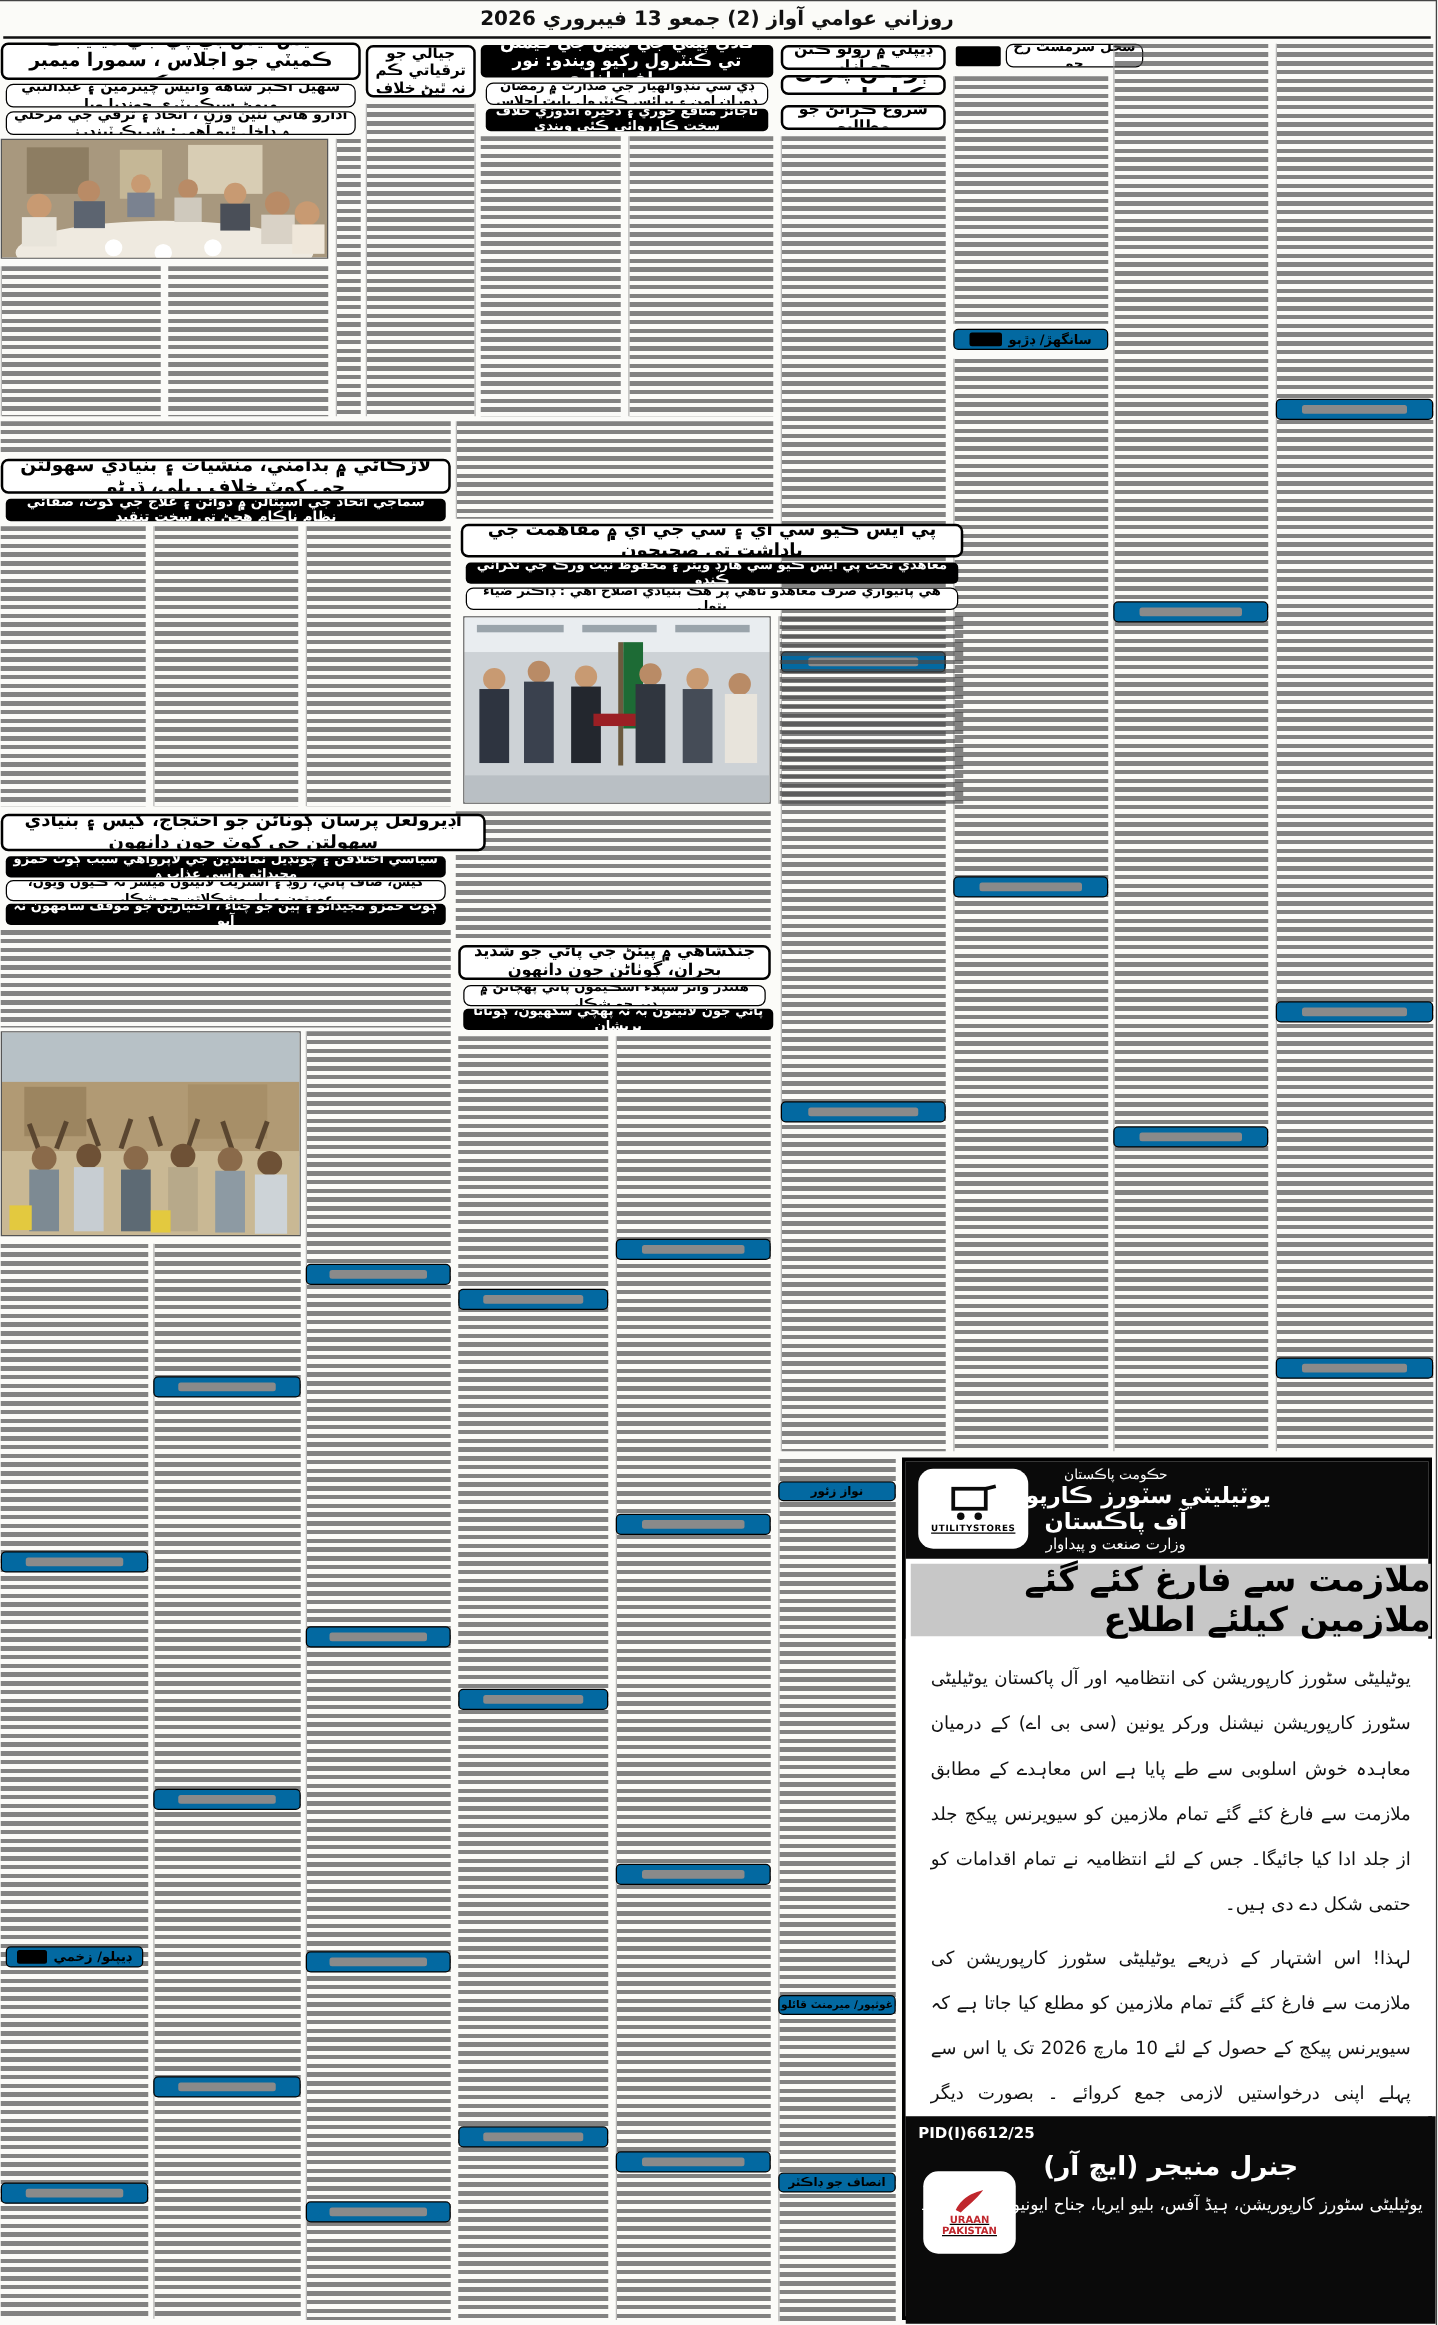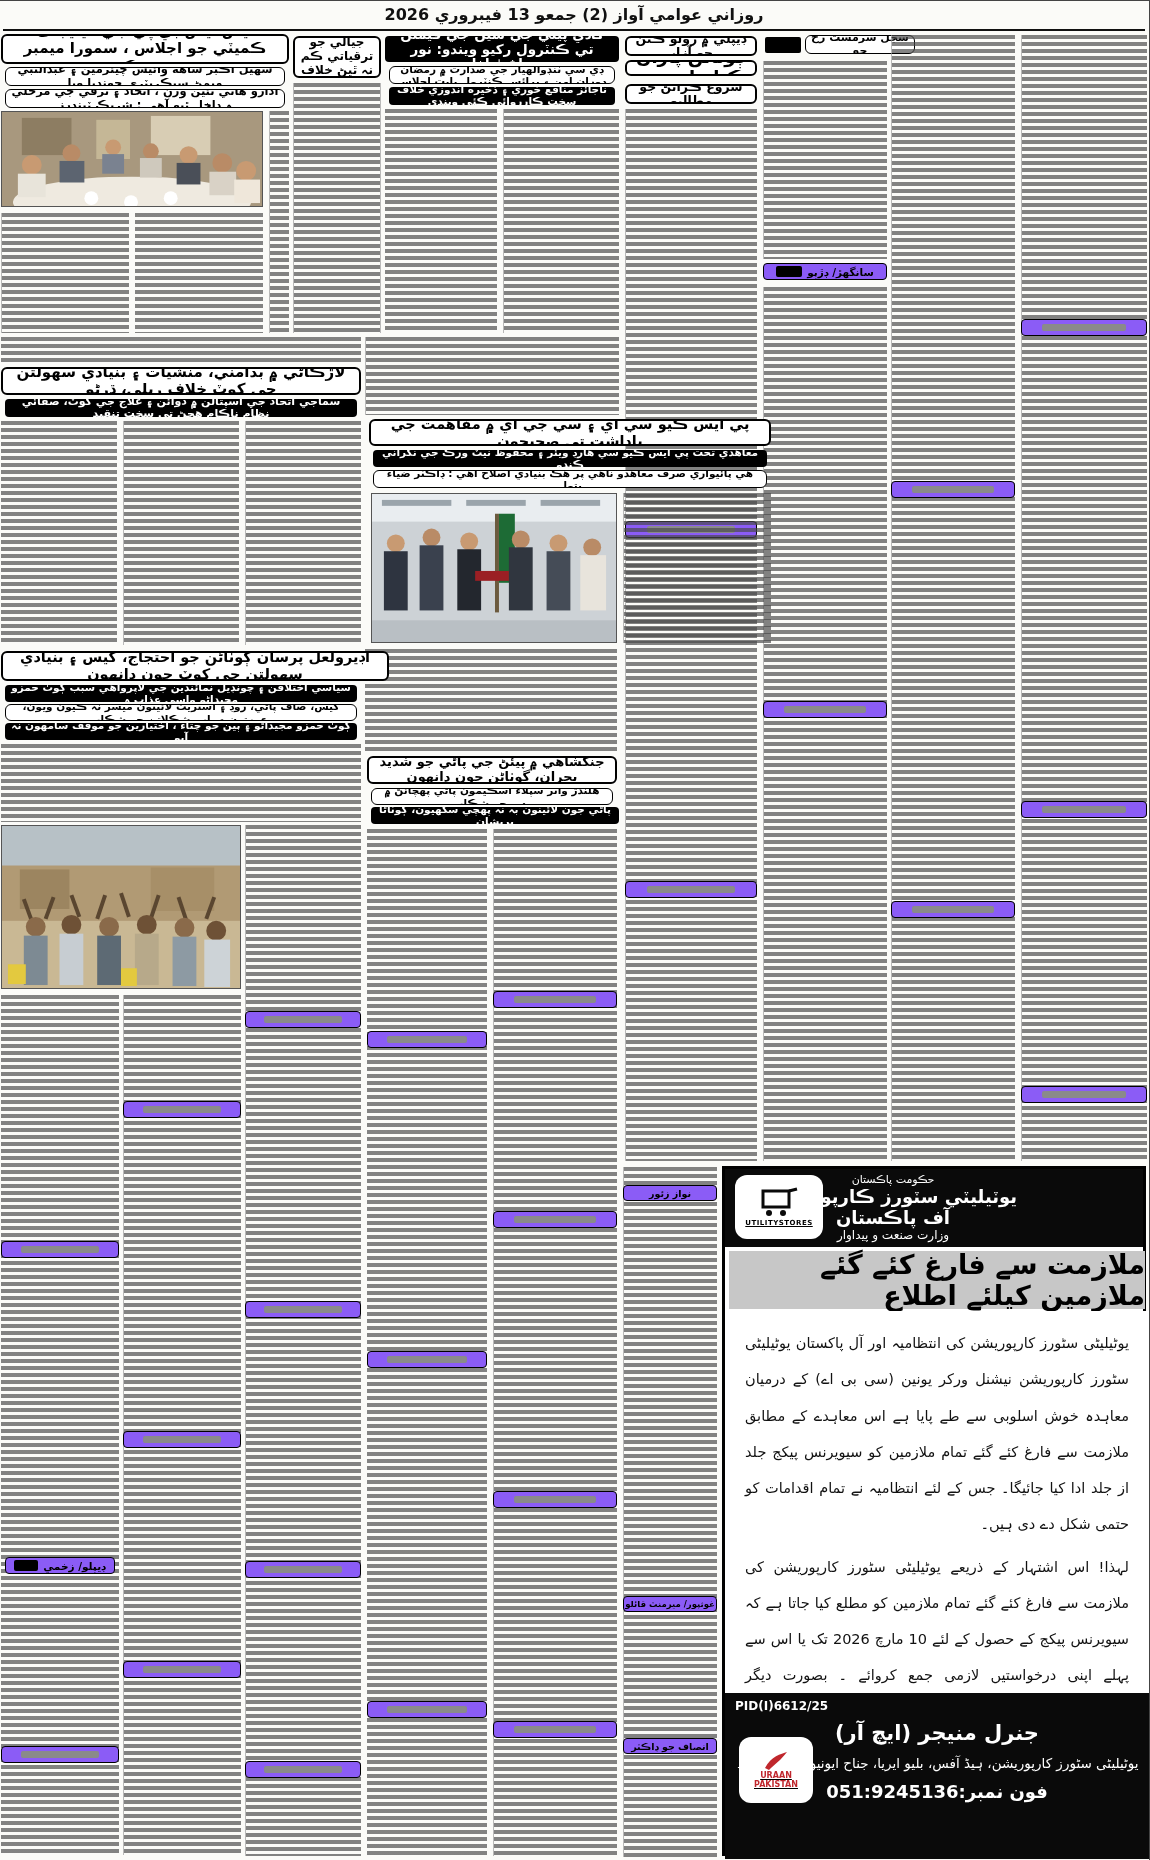--- a/index.html
+++ b/index.html
@@ -8,21 +8,21 @@
   
   .greek{background:repeating-linear-gradient(#4a4a4a 0px,#4a4a4a 3.6px,rgba(0,0,0,0) 3.6px,rgba(0,0,0,0) 7px);opacity:.68;}
   .rule-r{border-right:1px solid #9a9a9a;}
   .rule-l{border-left:1px solid #9a9a9a;}
   
   .hbox{border:2px solid #000;background:#fff;display:flex;align-items:center;justify-content:center;
         font-weight:bold;text-align:center;color:#000;border-radius:6px 6px 6px 6px;line-height:1.15;padding:0 4px;overflow:hidden;}
   .hblack{background:#000;color:#fff;display:flex;align-items:center;justify-content:center;
         font-weight:bold;text-align:center;border-radius:4px;line-height:1.1;padding:0 4px;overflow:hidden;}
   .chip{background:#000;border-radius:2px;}
-  .brief{border:1.5px solid #000;background:#8b5cf6;display:flex;align-items:center;justify-content:center;
+  .brief{border:1.5px solid #000;background:#0369a1;display:flex;align-items:center;justify-content:center;
         gap:5px;font-size:10.5px;font-weight:bold;overflow:hidden;border-radius:4px;}
   .ghostbar{height:7px;background:#8a8a8a;width:68%;border-radius:2px;}
   .masthead{font-weight:bold;font-size:16px;text-align:center;color:#111;}
   .toprule{border-top:2px solid #111;}
   
   #ad{border:3px solid #000;background:#fff;}
   .ad-black{background:#0a0a0a;color:#fff;}
   .ad-gray{background:#c7c7c7;color:#000;display:flex;align-items:center;justify-content:center;}
   .ad-title{font-size:27px;font-weight:bold;}
   .ad-body{direction:rtl;text-align:justify;font-size:14.5px;line-height:2.5;color:#111;padding:14px 20px 0 20px;}
@@ -297,21 +297,20 @@
     <div class="abs" style="left:0;top:142px;width:424px;height:382px;background:#fff;">
       <div class="ad-body">یوٹیلیٹی سٹورز کارپوریشن کی انتظامیہ اور آل پاکستان یوٹیلیٹی سٹورز کارپوریشن نیشنل ورکر یونین (سی بی اے) کے درمیان معاہدہ خوش اسلوبی سے طے پایا ہے اس معاہدے کے مطابق ملازمت سے فارغ کئے گئے تمام ملازمین کو سیویرنس پیکج جلد از جلد ادا کیا جائیگا۔ جس کے لئے انتظامیہ نے تمام اقدامات کو حتمی شکل دے دی ہیں۔</div>
       <div class="ad-body" style="padding-top:6px;">لہذا! اس اشتہار کے ذریعے یوٹیلیٹی سٹورز کارپوریشن کی ملازمت سے فارغ کئے گئے تمام ملازمین کو مطلع کیا جاتا ہے کہ سیویرنس پیکج کے حصول کے لئے 10 مارچ 2026 تک یا اس سے پہلے اپنی درخواستیں لازمی جمع کروائے ۔ بصورت دیگر درخواست نہ جمع کرانے والا کوئی بھی ملازم سیویرنس پیکج کے لئے اہل تصور نہیں کیا جائے گا۔ مزید کسی بھی شکایات یا معلومات کیلئے زیر دستخطی سے رابطہ کریں،</div>
     </div>
 
     <div class="ad-black abs" style="left:0;top:524px;width:424px;height:166px;">
       <div class="abs" style="left:10px;top:6px;font-size:12px;font-weight:bold;direction:ltr;">PID(I)6612/25</div>
       <div class="abs" style="left:0;top:28px;width:424px;text-align:center;">
         <div style="font-size:21px;font-weight:bold;">جنرل منیجر (ایچ آر)</div>
         <div style="font-size:13.5px;margin-top:10px;">یوٹیلیٹی سٹورز کارپوریشن، ہیڈ آفس، بلیو ایریا، جناح ایونیو، اسلام آباد ۔</div>
-        <div style="font-size:18px;font-weight:bold;margin-top:10px;">فون نمبر:051:9245136</div>
       </div>
       <div class="logo-white abs" style="left:14px;top:44px;width:74px;height:66px;">
         <svg width="26" height="22" viewBox="0 0 26 22">
           <path d="M2 18 C8 6, 18 4, 24 2 C18 10, 12 14, 6 20 Z" fill="#c0272d"></path>
         </svg>
         <div style="font-size:8px;font-weight:bold;color:#c0272d;text-align:center;line-height:1.1;">URAAN PAKISTAN</div>
       </div>
     </div>
   </div>
 

